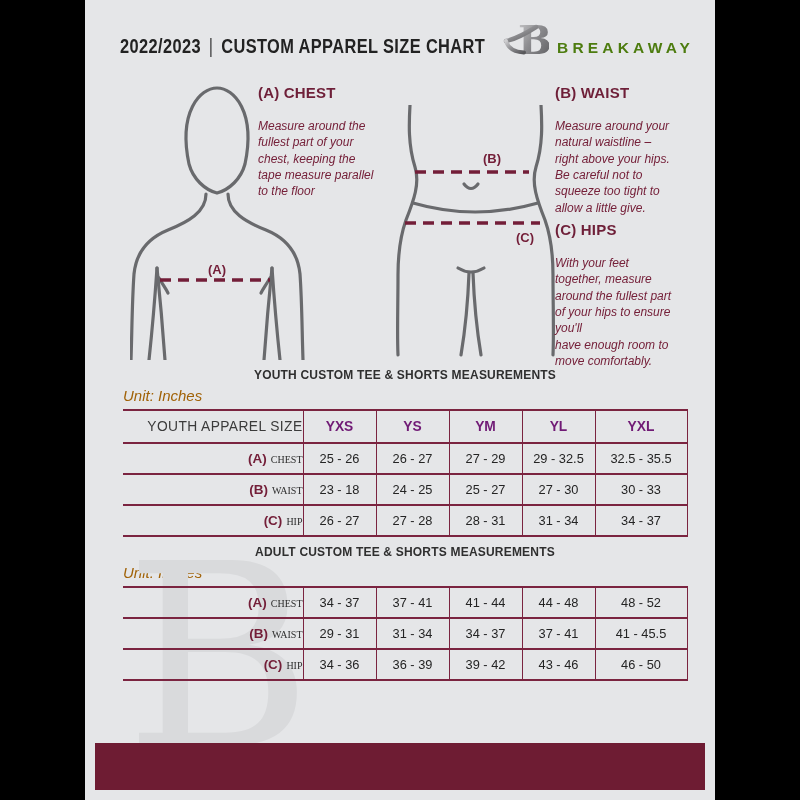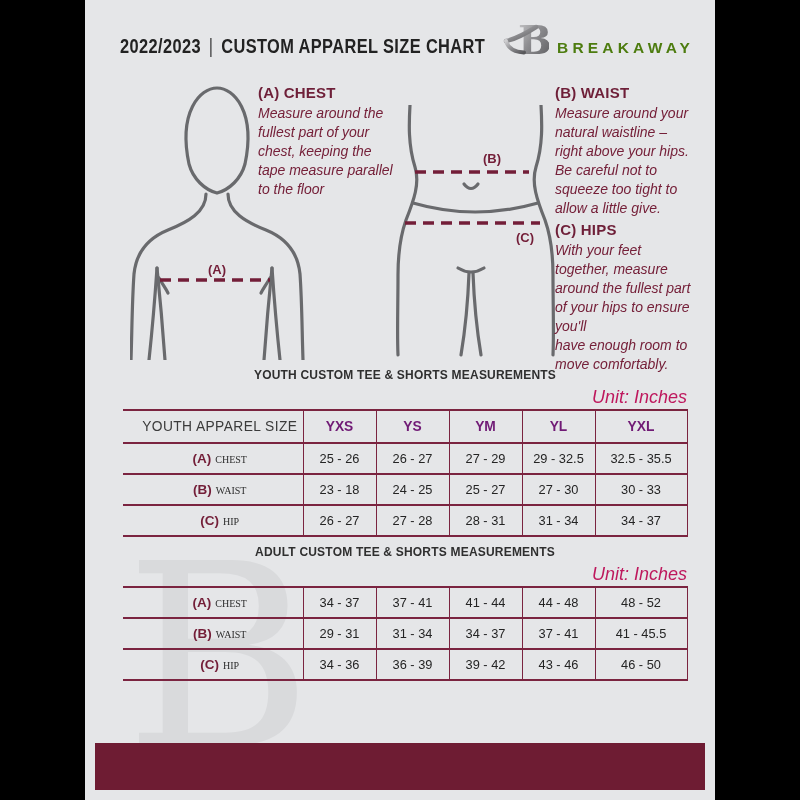--- a/index.html
+++ b/index.html
@@ -28,52 +28,52 @@
   .fig { position: absolute; }
   .fig-chest { left: 45px; top: 82px; }
   .fig-waist { left: 303px; top: 105px; }
   .body-line { stroke: #696a6d; stroke-width: 3.2; fill: none; stroke-linecap: round; }
   .dash-line { stroke: #731e38; stroke-width: 3.6; fill: none; stroke-dasharray: 11 7; }
   .marker-label { font-family: "Liberation Sans", sans-serif; font-weight: bold; font-size: 13px; fill: #731e38; }
 
   
   .instr { position: absolute; color: #731e38; }
   .instr h3 { font-size: 15px; font-weight: bold; letter-spacing: 0.2px; color: #6e1f38; }
-  .instr p { margin-top: 3px; font-style: italic; font-size: 14px; line-height: 1.36; white-space: pre-line; color: #752039; }
+  .instr p { margin-top: 17px; font-style: italic; font-size: 12px; line-height: 1.36; white-space: pre-line; color: #752039; }
   .instr-a { left: 173px; top: 84px; width: 140px; }
   .instr-b { left: 470px; top: 84px; width: 155px; }
   .instr-c { left: 470px; top: 221px; width: 155px; }
 
   
   .sec-title {
     position: absolute; left: 38px; width: 564px; text-align: center;
     font-size: 12px; font-weight: bold; color: #2f2f2f; letter-spacing: 0.2px;
   }
   .sec-unit {
-    position: absolute; left: 38px; width: 564px; text-align: right;
-    font-size: 18px; font-style: italic; color: #be185d;
+    position: absolute; left: 38px; width: 564px; text-align: left;
+    font-size: 15px; font-style: italic; color: #a16207;
   }
   .t-youth-title { top: 368px; } .t-youth-unit { top: 387px; }
   .t-adult-title { top: 545px; } .t-adult-unit { top: 564px; }
 
   
   .size-table {
     position: absolute; left: 38px; width: 564px;
     border-collapse: collapse; table-layout: fixed; z-index: 2;
   }
   .tbl-youth { top: 409px; } .tbl-adult { top: 586px; }
   .size-table td {
     border-top: 2px solid #7b2440; border-bottom: 2px solid #7b2440;
     text-align: center; vertical-align: middle;
     font-size: 12.8px; color: #242424; height: 31px;
   }
   .size-table tr.hrow td { height: 33px; }
   .size-table td.vline { border-left: 1.8px solid #7b2440; }
   .size-table td:last-child { border-right: 1.8px solid #7b2440; }
-  .size-table td.lbl { text-align: center; padding-left: 14px; }
+  .size-table td.lbl { text-align: right; padding-left: 14px; }
   .size-table td.size-h { font-weight: bold; font-size: 13.8px; color: #701a75; }
   .size-table td.tbl-corner { font-size: 13.8px; color: #3b3b3b; letter-spacing: 0.4px; }
   .row-prefix { font-weight: bold; color: #731e38; font-size: 13.5px; }
   .row-name { font-size: 10px; color: #2d2d2d; margin-left: 4px; font-family: Liberation Serif, serif; }
 
   
   .watermark {
     position: absolute; left: 40px; top: 548px; z-index: 1;
     font-family: "DejaVu Serif", serif; font-size: 255px; line-height: 0.86;
     color: #d9dadc; user-select: none;

